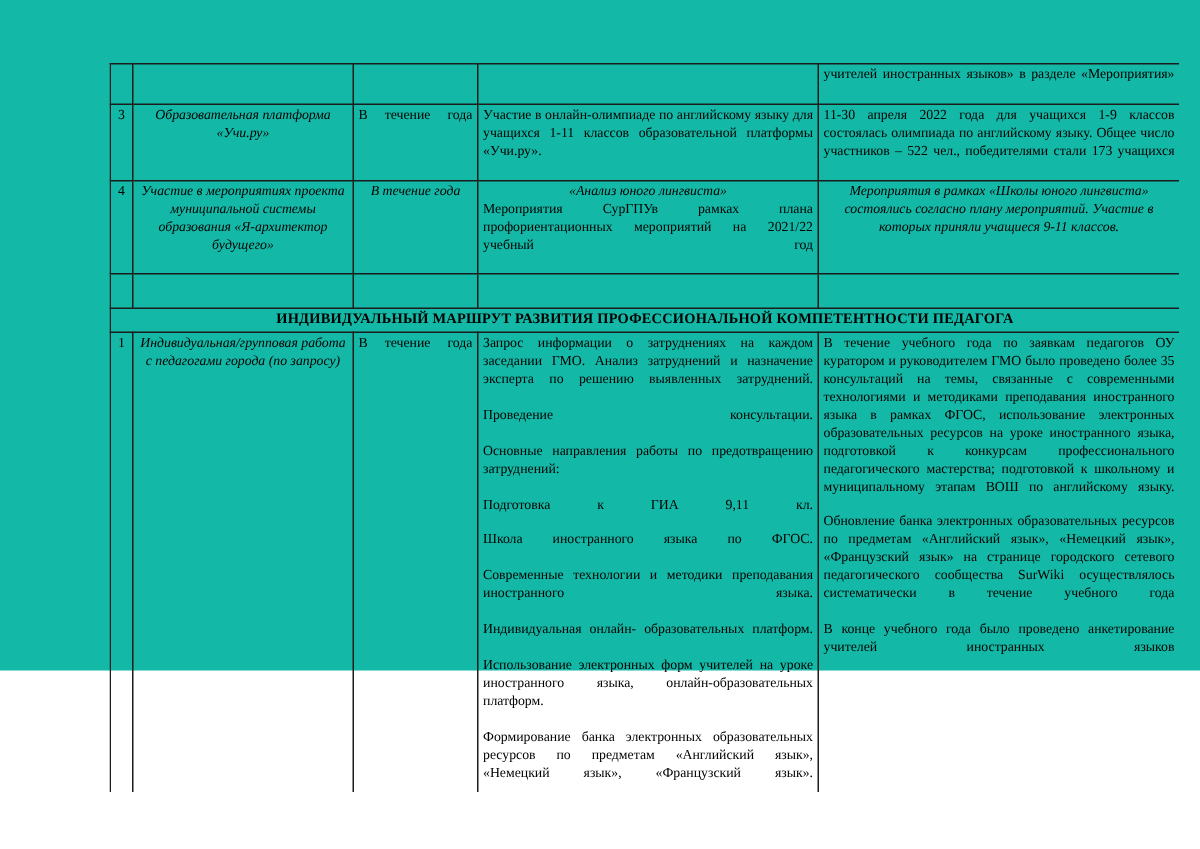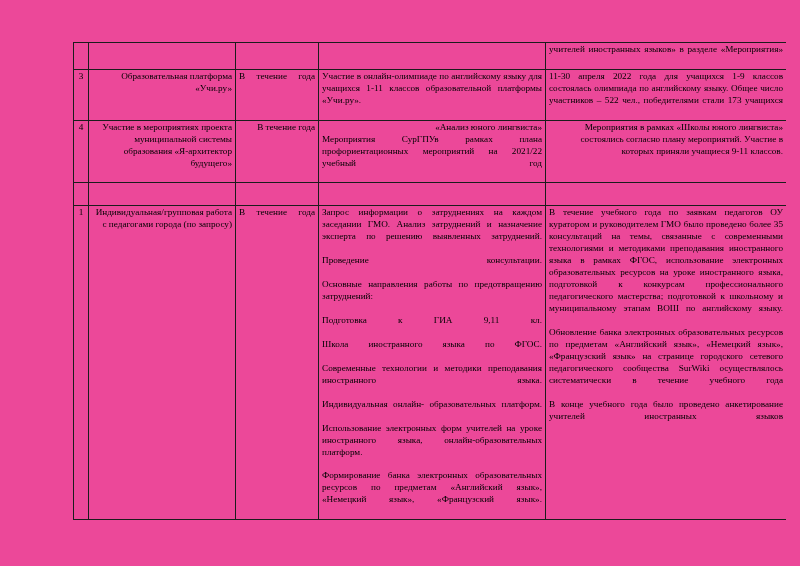--- a/index.html
+++ b/index.html
@@ -13,22 +13,22 @@
     height: 566px;
     overflow: hidden;
     font-family: "Liberation Serif", "DejaVu Serif", serif;
     color: #000000;
     -webkit-font-smoothing: none;
   }
 
   .page {
     position: relative;
     width: 800px;
-    height: 566px;
-    background: #ec4899;
+    height: 447px;
+    background: #14b8a6;
   }
 
   
   .table-clip {
     position: absolute;
     left: 73px;
     top: 42px;
     width: 713px;
     height: 486px;
     overflow: hidden;
@@ -59,21 +59,21 @@
   col.c-res   { width: 241px; }
 
   .num-cell {
     text-align: center;
     padding-left: 0;
     padding-right: 0;
   }
 
   
   .j { text-align: justify; text-justify: inter-word; margin: 0; }
-  .l { text-align: right; margin: 0; }
+  .l { text-align: center; margin: 0; font-style: italic; }
 
   .j:after {
     content: "";
     display: inline-block;
     width: 100%;
   }
 
   .section-head-cell {
     text-align: center;
     padding-top: 9px;
@@ -161,20 +161,25 @@
         </tr>
 
         <tr class="spacer-row">
           <td></td>
           <td></td>
           <td></td>
           <td></td>
           <td></td>
         </tr>
 
+        <tr>
+          <td class="section-head-cell" colspan="5">
+            <p class="section-head">ИНДИВИДУАЛЬНЫЙ МАРШРУТ РАЗВИТИЯ ПРОФЕССИОНАЛЬНОЙ КОМПЕТЕНТНОСТИ ПЕДАГОГА</p>
+          </td>
+        </tr>
 
         <tr>
           <td class="num-cell">
             <span>1</span>
           </td>
           <td>
             <p class="l">Индивидуальная/групповая работа с педагогами города (по запросу)</p>
           </td>
           <td>
             <p class="j">В течение года</p>

